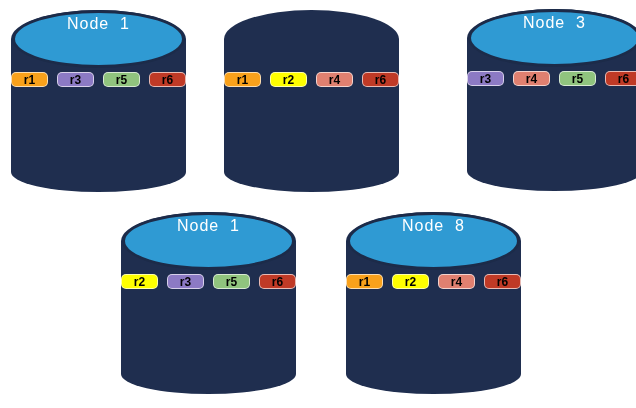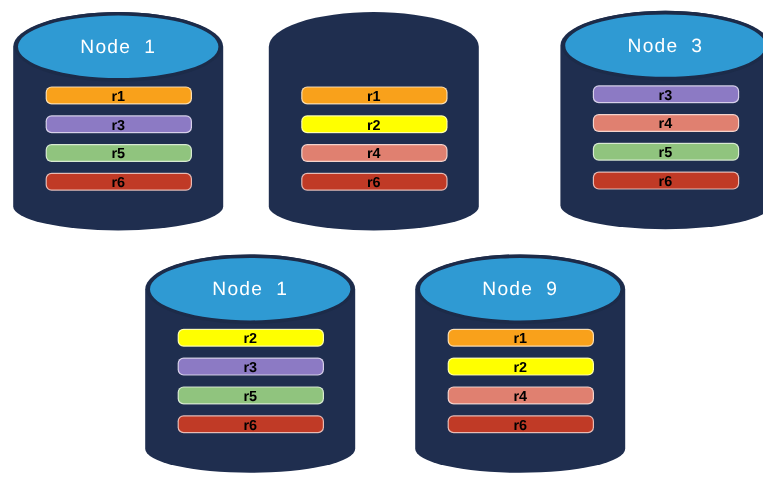--- a/index.html
+++ b/index.html
@@ -30,35 +30,35 @@
   
   .cyl-top {
     position: absolute;
     left: 1px; right: 1px; top: 0;
     height: 58px;
     background: var(--ellipse-color, #2F9AD3);
     border: 3px solid var(--ellipse-border-color, #1C2B49);
     border-radius: 50%;
     box-sizing: border-box;
     display: flex;
-    align-items: center;
+    align-items: flex-start;
     justify-content: center;
   }
   .node-label {
     color: #ffffff;
     font-size: 16px;
     letter-spacing: 1px;
     white-space: pre;
     padding-top: 2px;
   }
   .replicas {
     position: absolute;
     left: 0; right: 0; top: 62px;
     display: flex;
-    flex-direction: column;
+    flex-direction: row;
     align-items: center;
     gap: 9px;
   }
   .bar {
     width: 122px;
     height: 15px;
     box-sizing: border-box;
     border: 1px solid rgba(255,255,255,0.65);
     border-radius: 5px;
     display: flex;
@@ -154,21 +154,21 @@
         </div>
         <div class="bar" style="background: rgb(192, 58, 38);">
           <span>r6</span>
         </div>
       </div>
     </div>
 
     <div class="node" style="left: 346px; top: 212px;">
       <div class="cyl-shell"></div>
       <div class="cyl-top">
-        <span class="node-label">Node  9</span>
+        <span class="node-label">Node  8</span>
       </div>
       <div class="replicas">
         <div class="bar" style="background: rgb(249, 161, 27);">
           <span>r1</span>
         </div>
         <div class="bar" style="background: rgb(255, 255, 0);">
           <span>r2</span>
         </div>
         <div class="bar" style="background: rgb(224, 128, 112);">
           <span>r4</span>

